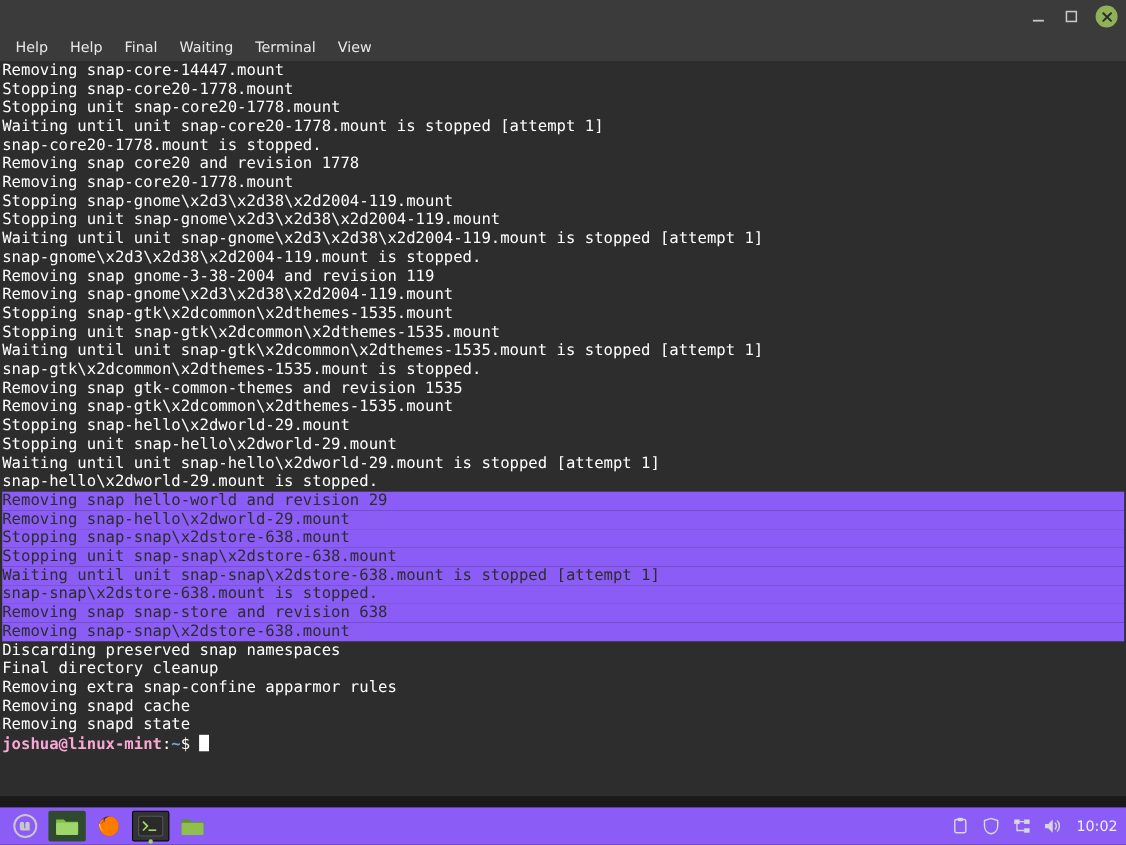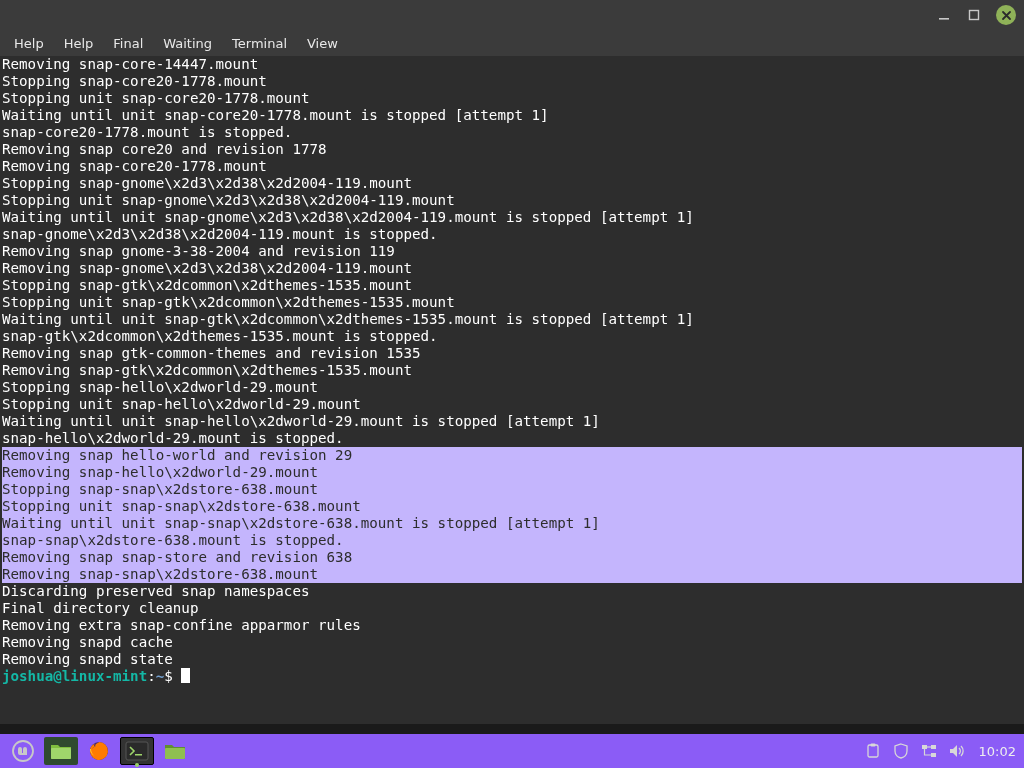--- a/index.html
+++ b/index.html
@@ -74,26 +74,26 @@
     font-size: 14.2px;
     line-height: 17px;
     color: #ffffff;
     padding: 0 2px;
     height: 668px;
     white-space: pre;
     overflow: hidden;
   }
   .terminal .line { white-space: pre; }
   .terminal .sel {
-    background: #c4b5fd;
+    background: #8b5cf6;
     color: #2d2d2d;
     display: inline-block;
     width: 100%;
   }
-  .prompt-user { color: #14b8a6; font-weight: bold; }
+  .prompt-user { color: #f9a8d4; font-weight: bold; }
   .prompt-path { color: #729fcf; font-weight: bold; }
   .prompt-sym  { color: #ffffff; }
   .cursor {
     display: inline-block;
     width: 9px; height: 15px;
     background: #ffffff;
     vertical-align: -2px;
   }
 
   

